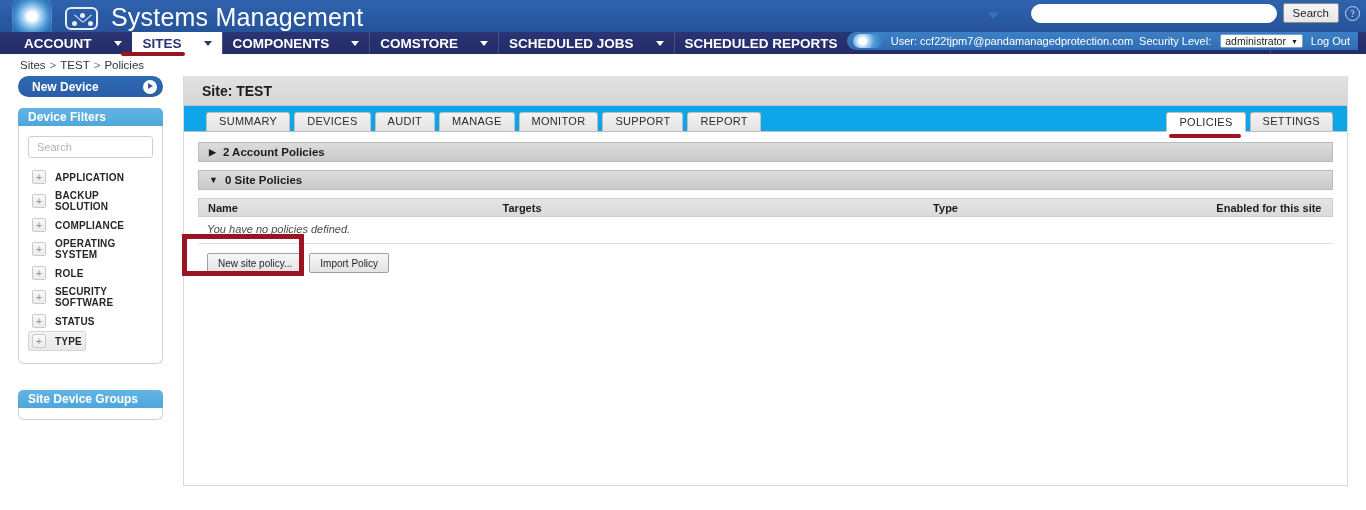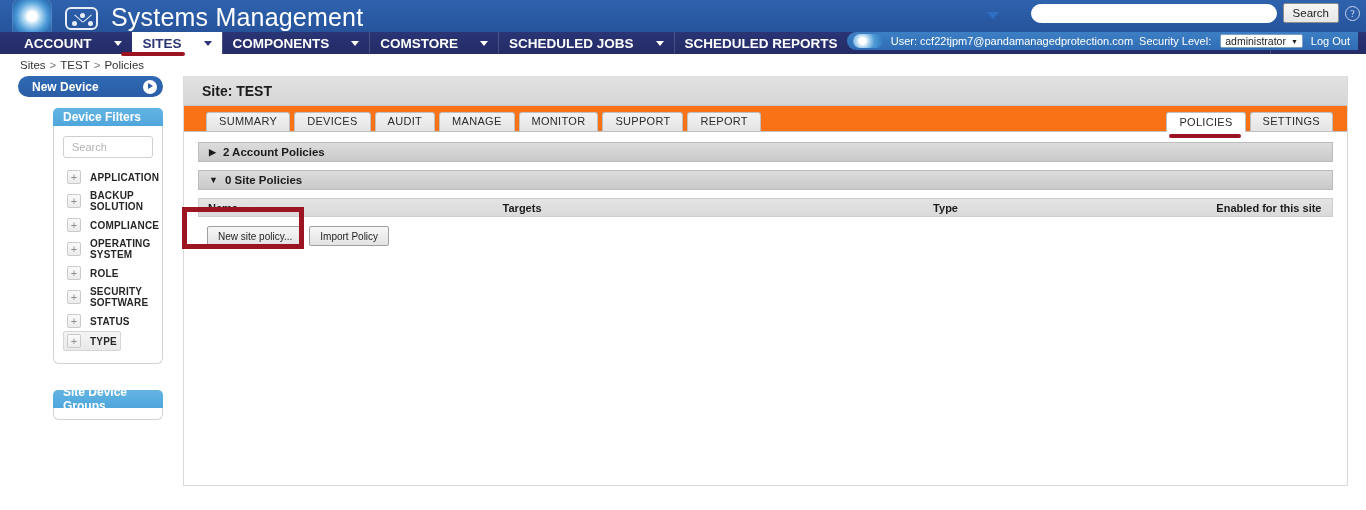--- a/index.html
+++ b/index.html
@@ -222,21 +222,21 @@
     position: relative;
   }
   .new-device .go::after {
     content:''; position:absolute; left:5px; top:3.5px;
     width:0;height:0;
     border-top:3.5px solid transparent;
     border-bottom:3.5px solid transparent;
     border-left:5px solid #2a5da6;
   }
 
-  .panel { margin-top: 11px; margin-left: 35px; }
+  .panel { margin-top: 11px; }
   .panel-head {
     background: linear-gradient(180deg,#63b4e3 0%, #4fa6dc 100%);
     color: #ffffff;
     font-size: 12px;
     font-weight: 700;
     height: 18px;
     display:flex; align-items:center;
     padding-left: 10px;
     border-top-left-radius: 5px;
     border-top-right-radius: 5px;
@@ -323,21 +323,21 @@
     padding-left: 18px;
     font-size: 14px;
     font-weight: 700;
     color: #1a1a1a;
   }
   .tabs-row {
     display:flex; align-items:flex-end;
     height: 26px;
     padding: 0 14px 0 22px;
     border-bottom: 1px solid #bfbfbf;
-    background: #f97316;
+    background: #0ea5e9;
     position: relative;
   }
   .tab {
     font-size: 11px;
     color: #2b2b2b;
     background: linear-gradient(180deg,#f2f2f2 0%, #e4e4e4 100%);
     border: 1px solid #bfbfbf;
     border-bottom: none;
     height: 19px;
     line-height: 17px;
@@ -591,20 +591,21 @@
         <span>0 Site Policies</span>
       </div>
 
       <div class="table-head">
         <div class="th name">Name</div>
         <div class="th targets">Targets</div>
         <div class="th type">Type</div>
         <div class="th enabled">Enabled for this site</div>
       </div>
 
+      <div class="empty-row">You have no policies defined.</div>
 
       <div class="btn-row" style="position:relative;">
         <button class="gbtn">New site policy...</button>
         <button class="gbtn">Import Policy</button>
         <div class="anno-box" style="left:-16px; top:-10px; width:122px; height:42px;"></div>
       </div>
 
     </div>
   </div>
 </div>

